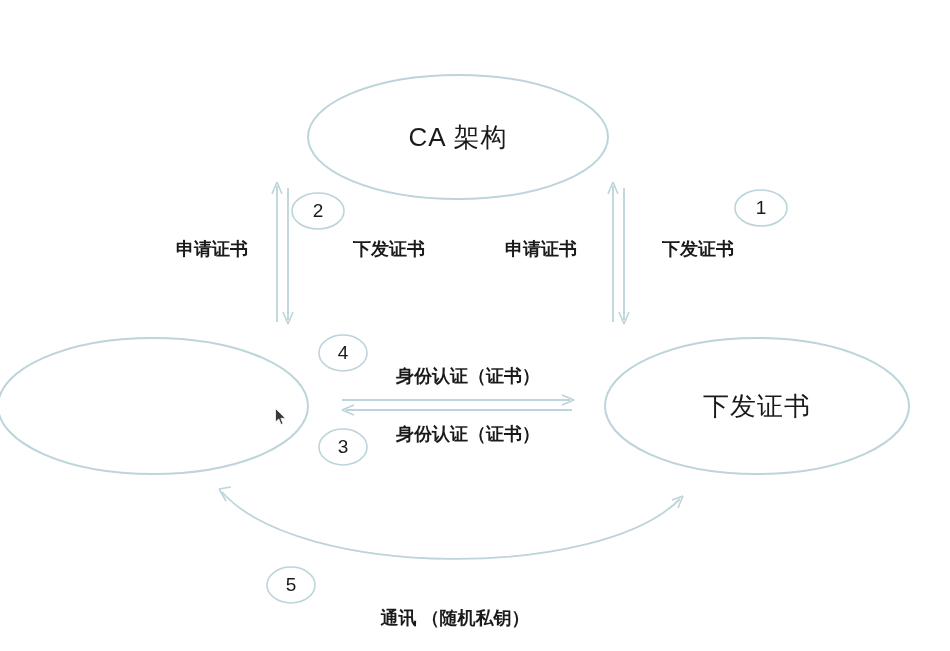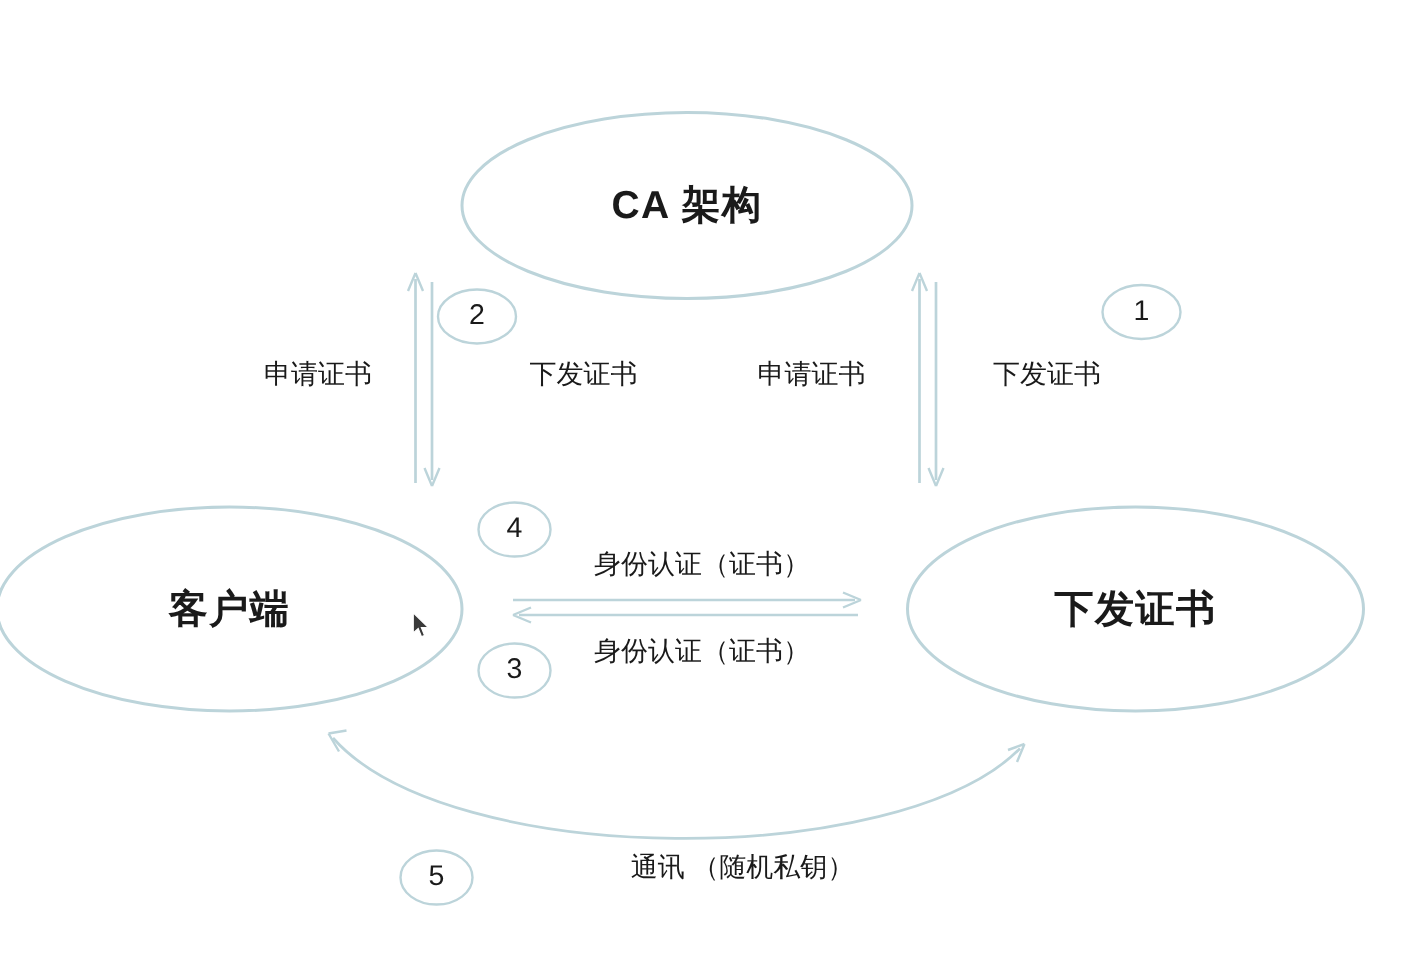--- a/index.html
+++ b/index.html
@@ -24,34 +24,34 @@
   }
   svg#diagram {
     position: absolute;
     left: 0; top: 0;
     width: 950px;
     height: 651px;
   }
   .node-label {
     position: absolute;
     font-family: "Liberation Sans", sans-serif;
-    font-weight: bold;
+    font-weight: normal;
     color: #1a1a1a;
     white-space: nowrap;
     text-align: left;
     transform: translate(-50%, -50%);
   }
   .node-label.big {
     font-size: 26px;
     letter-spacing: 1px;
   }
   .edge-label {
     position: absolute;
     font-family: "Liberation Sans", sans-serif;
-    font-weight: normal;
+    font-weight: bold;
     font-size: 18px;
     color: #1a1a1a;
     white-space: nowrap;
     transform: translate(-50%, -50%);
     padding-left: 12px;
   }
   .step-num {
     position: absolute;
     font-family: "Liberation Sans", sans-serif;
     font-size: 19px;
@@ -119,30 +119,29 @@
     </g>
 
     <g>
       <path d="M222 492 C 300 580, 600 580, 680 499" fill="none" stroke="#bcd4da" stroke-width="1.8"></path>
       <path d="M219 489 L226 501 M219 489 L231 487" stroke="#bcd4da" stroke-width="1.6" fill="none"></path>
       <path d="M683 496 L672 500 M683 496 L678 508" stroke="#bcd4da" stroke-width="1.6" fill="none"></path>
     </g>
   </svg>
 
   <div class="node-label big" style="left:458px; top:137px;">CA 架构</div>
-  <div class="node-label big" style="left:153px; top:406px;">客户端</div>
   <div class="node-label big" style="left:757px; top:406px;">下发证书</div>
 
   <div class="edge-label" style="left:206px; top:249px;">申请证书</div>
   <div class="edge-label" style="left:383px; top:249px;">下发证书</div>
   <div class="edge-label" style="left:535px; top:249px;">申请证书</div>
   <div class="edge-label" style="left:692px; top:249px;">下发证书</div>
   <div class="edge-label" style="left:462px; top:376px;">身份认证（证书）</div>
   <div class="edge-label" style="left:462px; top:434px;">身份认证（证书）</div>
-  <div class="edge-label" style="left:449px; top:578px;margin-left:40px;">通讯 （随机私钥）</div>
+  <div class="edge-label" style="left:449px; top:618px;">通讯 （随机私钥）</div>
 
   <div class="step-num" style="left:761px; top:208px;">1</div>
   <div class="step-num" style="left:318px; top:211px;">2</div>
   <div class="step-num" style="left:343px; top:447px;">3</div>
   <div class="step-num" style="left:343px; top:353px;">4</div>
   <div class="step-num" style="left:291px; top:585px;">5</div>
 
   <svg class="cursor" style="left:275px; top:408px;" viewBox="0 0 12 18">
     <path d="M0.5 0.5 L0.5 14 L3.8 11 L6 16.5 L8 15.6 L5.9 10.4 L10.4 10.2 Z" fill="#3a3a3a" stroke="#ffffff" stroke-width="0.8"></path>
   </svg>

